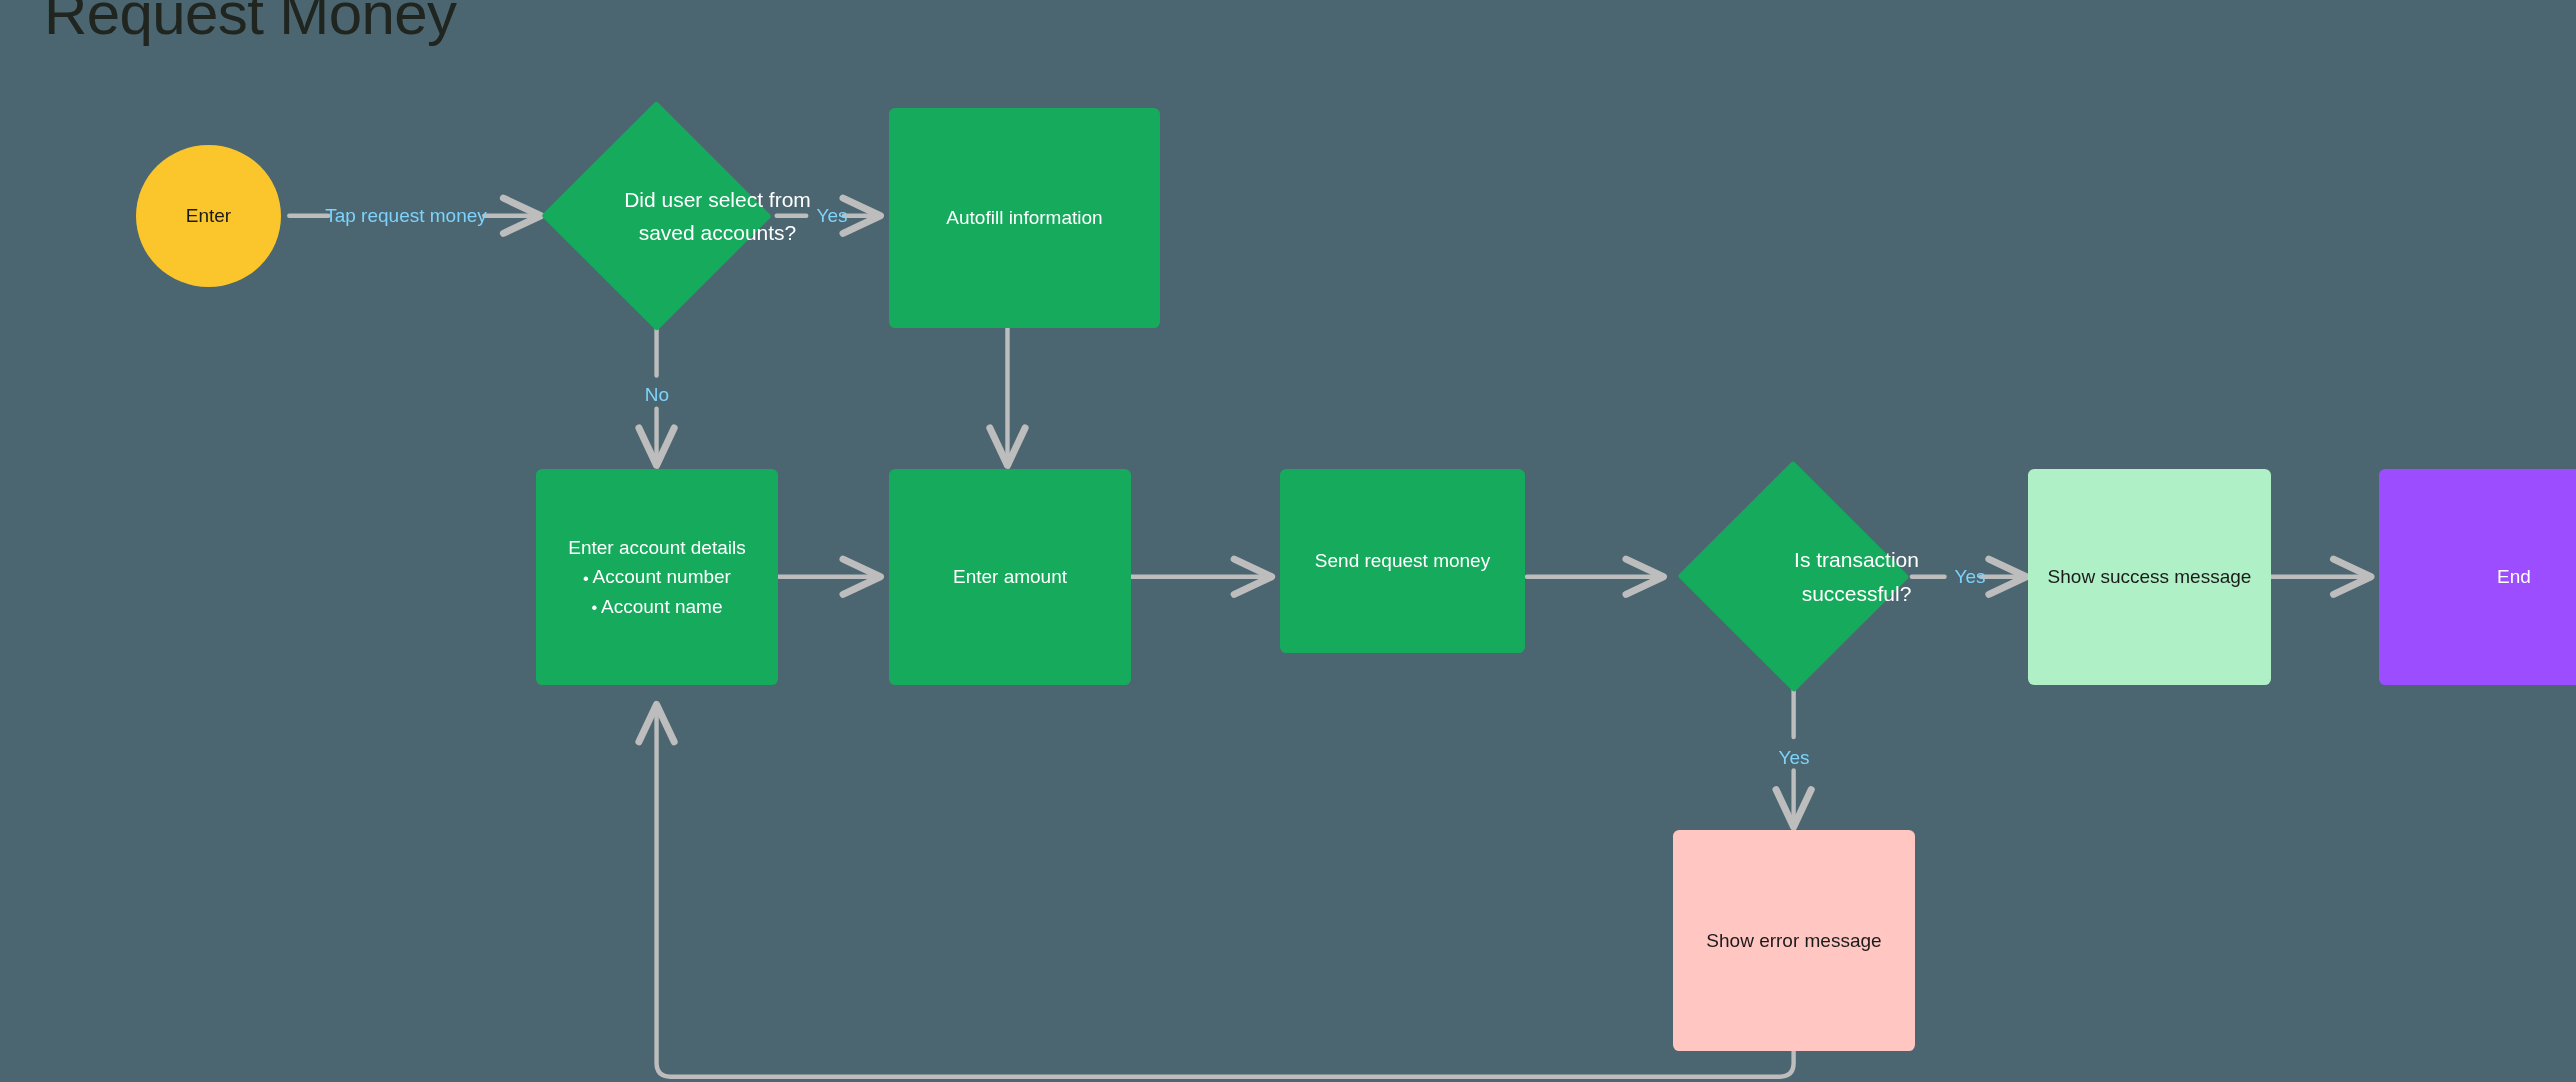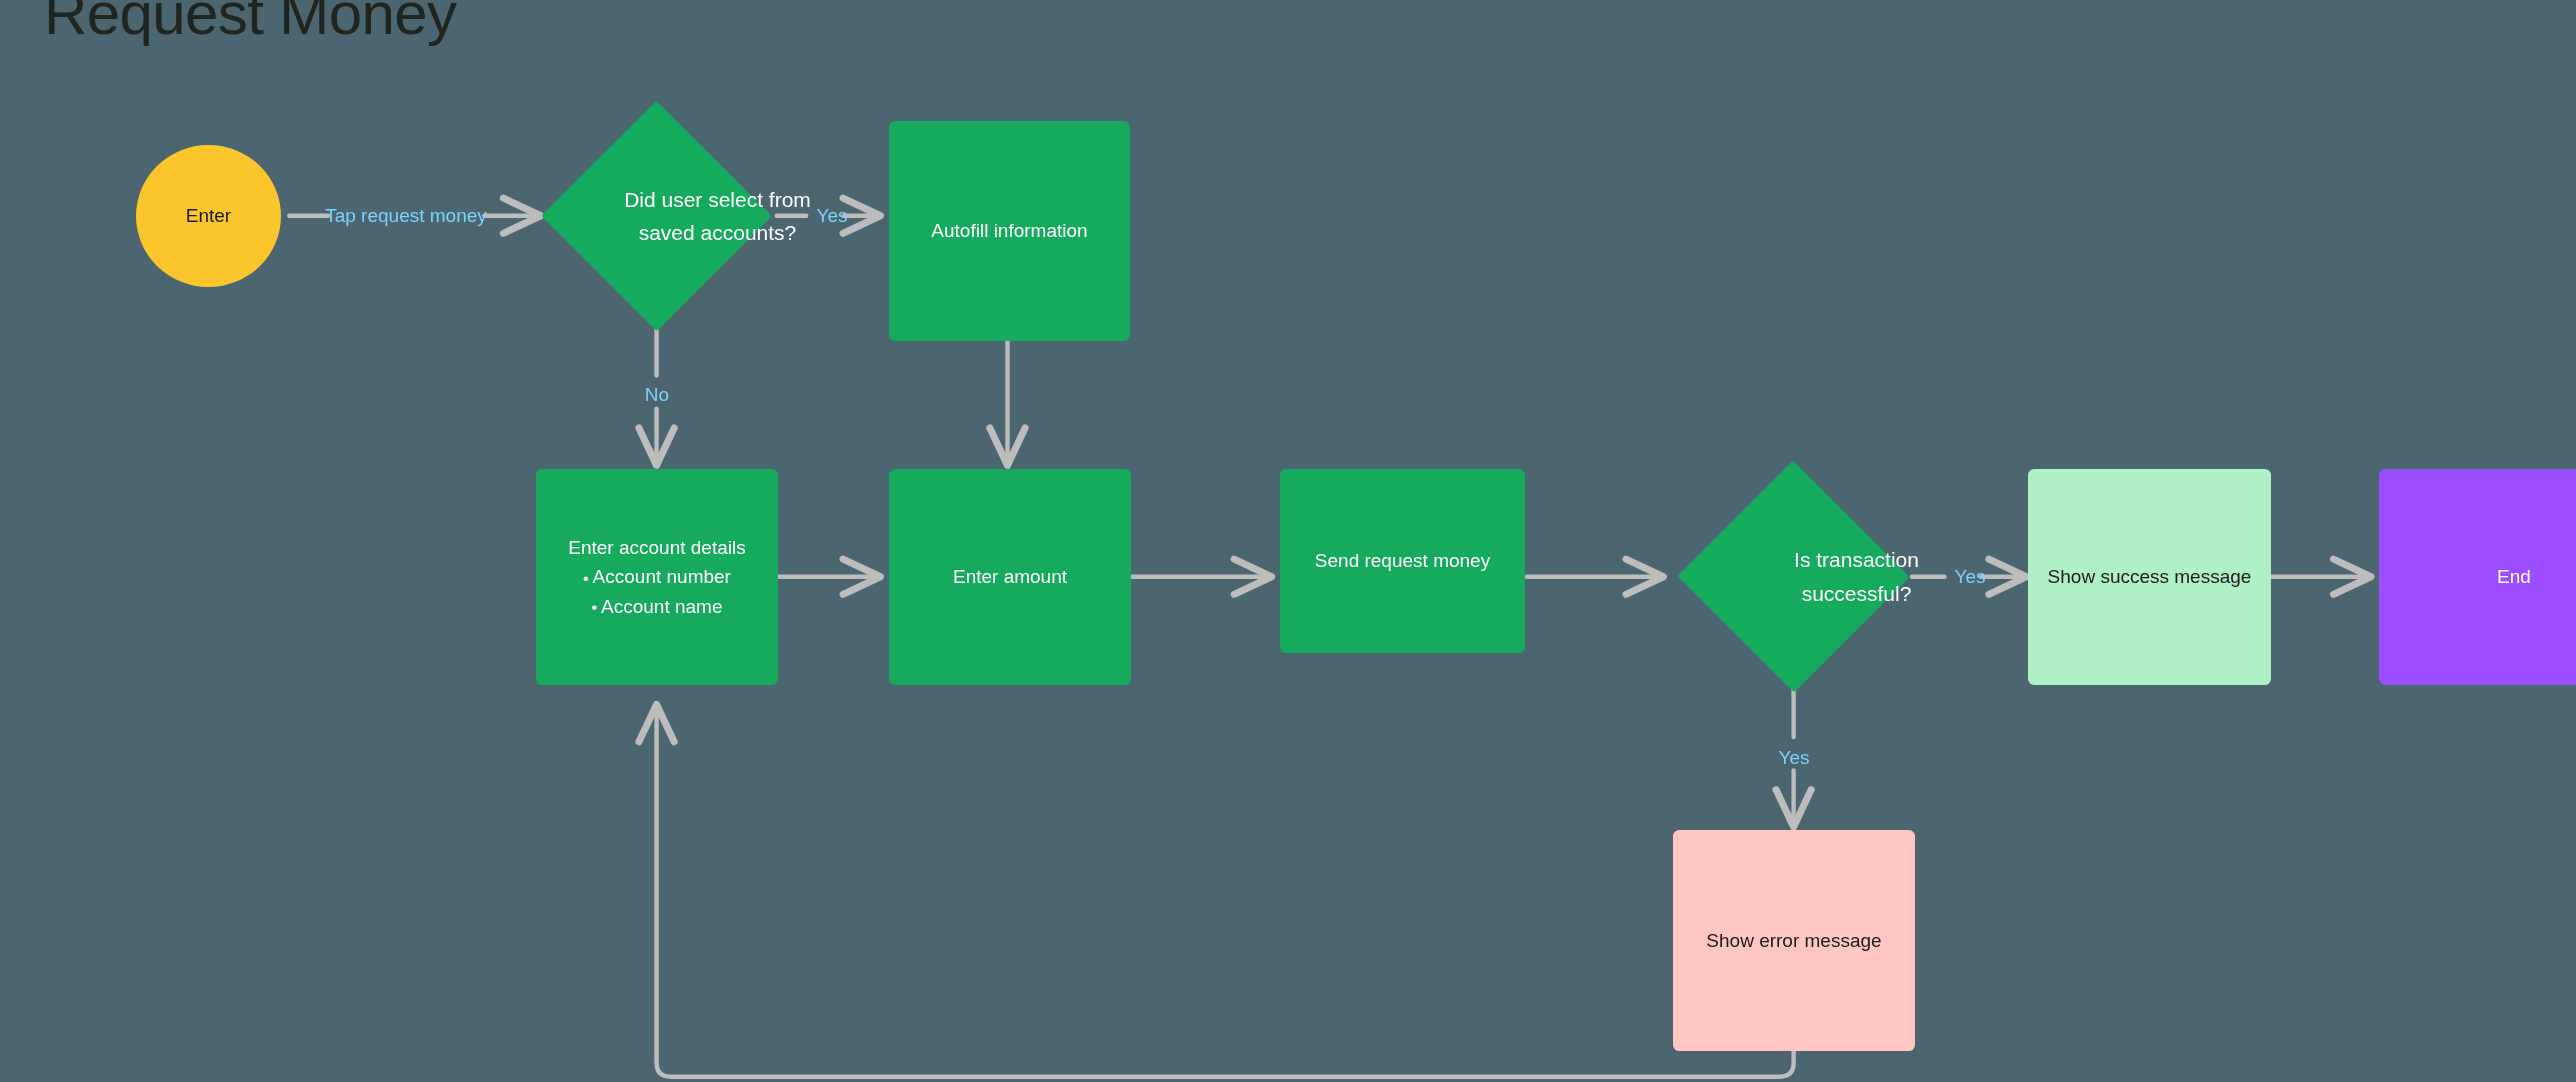--- a/index.html
+++ b/index.html
@@ -174,21 +174,21 @@
 
   <div class="node terminator" style="left:92px; top:145px; width:145px; height:142px;">
     <span>Enter</span>
   </div>
 
   <div class="diamond" style="left:497px; top:101px; width:231px; height:230px;">
     <div class="shape"></div>
     <div class="dlabel" style="padding:0 45px;">Did user select from saved accounts?</div>
   </div>
 
-  <div class="node proc" style="left:845px; top:121px; width:241px; height:220px;">
+  <div class="node proc" style="left:845px; top:108px; width:271px; height:220px;">
     <span>Autofill information</span>
   </div>
 
   <div class="node proc" style="left:492px; top:469px; width:242px; height:216px;">
     <div class="detail-body">
       <span class="detail-head">Enter account details</span>
       <ul class="detail-list">
         <li><span class="b">•</span><span>Account number</span></li>
         <li><span class="b">•</span><span>Account name</span></li>
       </ul>

